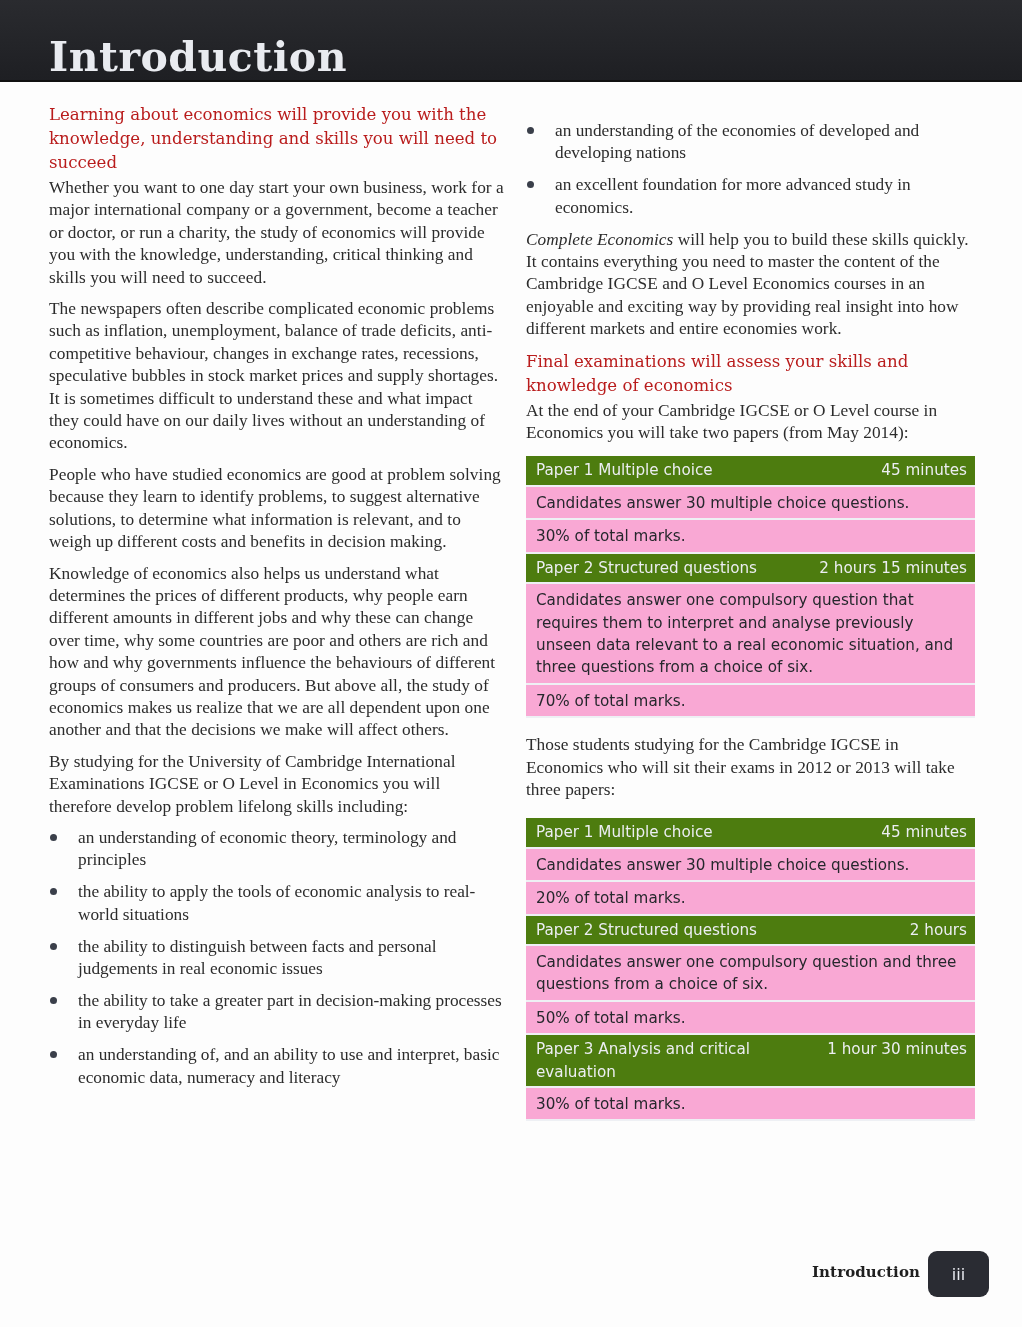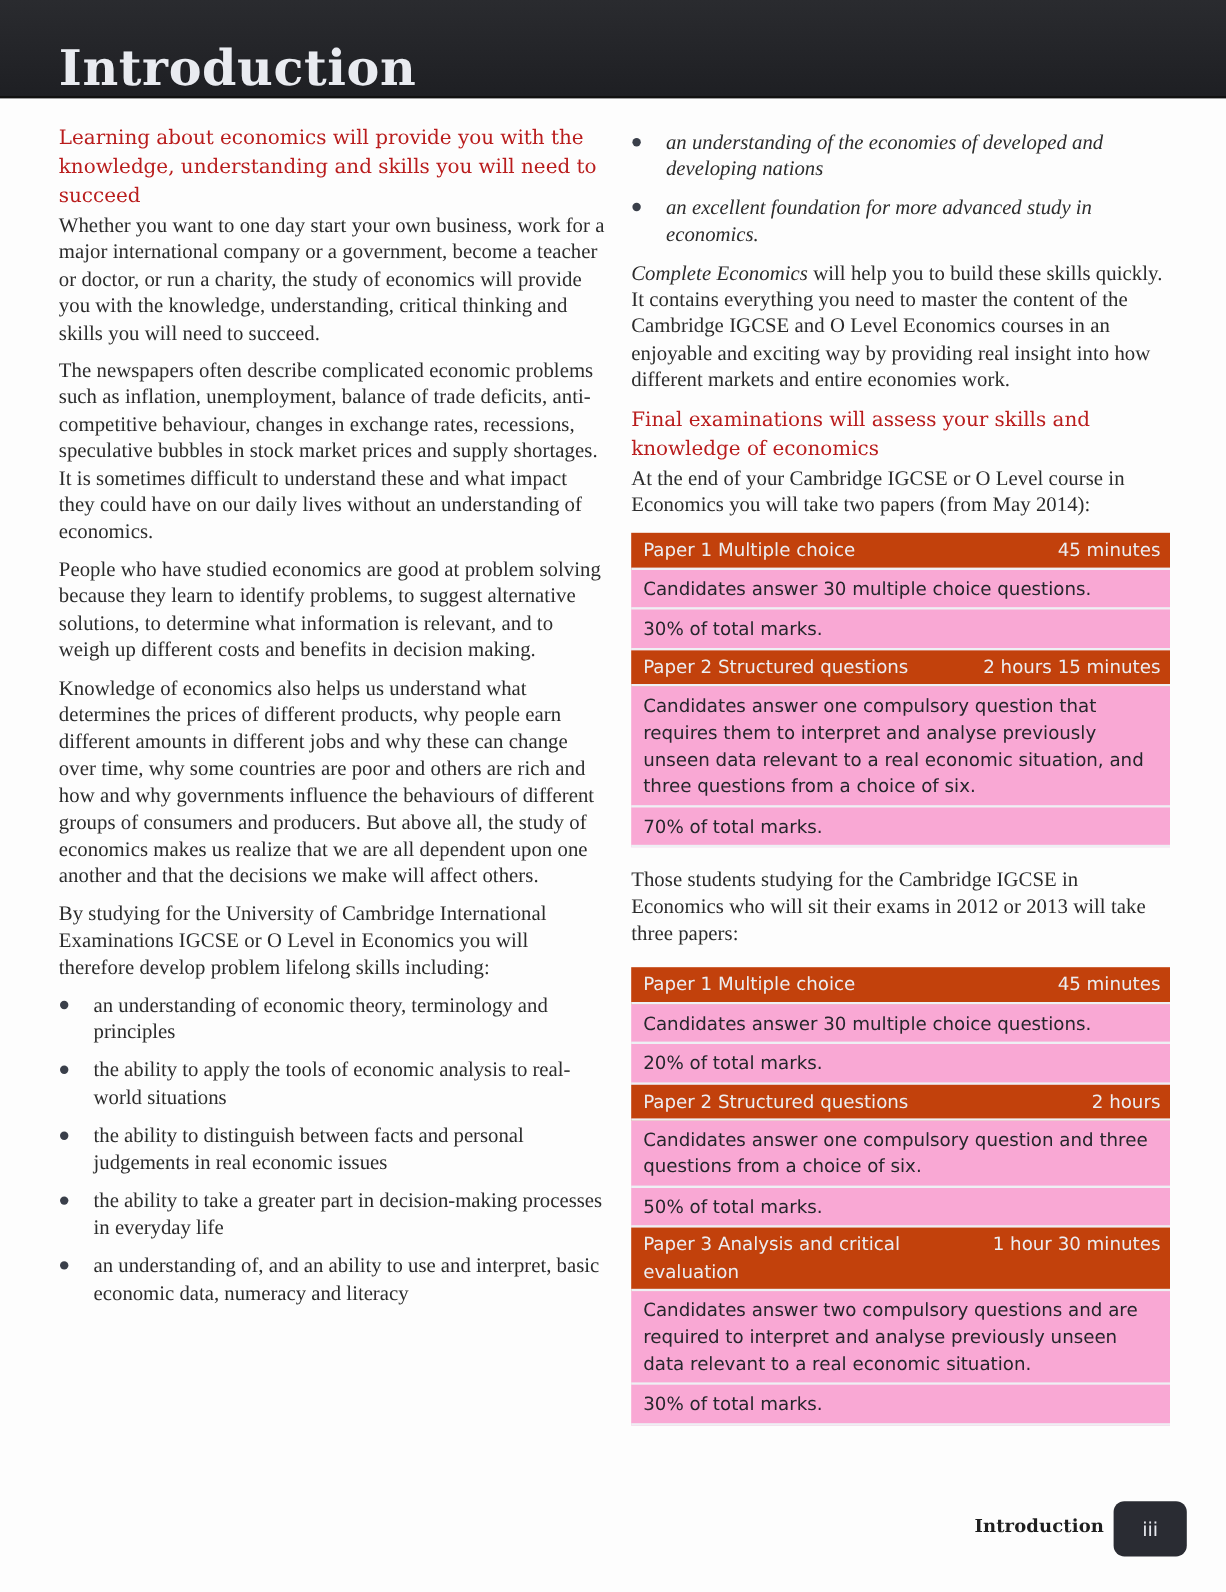--- a/index.html
+++ b/index.html
@@ -48,21 +48,21 @@
 
     
     .exam-table { width: 449px; margin-top: 12px; margin-bottom: 16px; }
     .exam-row {
       font-family: "DejaVu Sans", "Liberation Sans", sans-serif;
       font-size: 15.2px; line-height: 22.4px;
       padding: 5px 10px 4px 10px;
       border-bottom: 2px solid #eef0f4;
     }
     .exam-row.head {
-      background: #c2410c; color: #eceef2;
+      background: #4d7c0f; color: #eceef2;
       display: flex; justify-content: space-between; align-items: flex-start;
       padding: 3px 8px 3px 10px;
     }
     .exam-row.head .dur { white-space: nowrap; padding-left: 12px; }
     .exam-row.body { background: #f9a8d4; color: #25272c; }
     .exam-row.head .name { max-width: 250px; }
 
     .footer-label {
       position: absolute; left: 812px; top: 1263px;
       font-family: "DejaVu Serif", serif; font-weight: bold;
@@ -92,21 +92,21 @@
   <ul class="bullets">
     <li><span class="dot"></span><span>an understanding of economic theory, terminology and principles</span></li>
     <li><span class="dot"></span><span>the ability to apply the tools of economic analysis to real-world situations</span></li>
     <li><span class="dot"></span><span>the ability to distinguish between facts and personal judgements in real economic issues</span></li>
     <li><span class="dot"></span><span>the ability to take a greater part in decision-making processes in everyday life</span></li>
     <li><span class="dot"></span><span>an understanding of, and an ability to use and interpret, basic economic data, numeracy and literacy</span></li>
   </ul>
 </div>
 
 <div class="col col-right">
-  <ul class="bullets" style="margin-top:8px;font-style:italic;">
+  <ul class="bullets" style="margin-top:20px;">
     <li><span class="dot"></span><span>an understanding of the economies of developed and developing nations</span></li>
     <li><span class="dot"></span><span>an excellent foundation for more advanced study in economics.</span></li>
   </ul>
   <p class="body"><em>Complete Economics</em><span> will help you to build these skills quickly. It contains everything you need to master the content of the Cambridge IGCSE and O Level Economics courses in an enjoyable and exciting way by providing real insight into how different markets and entire economies work.</span></p>
   <h2 class="section-head">Final examinations will assess your skills and knowledge of economics</h2>
   <p class="body" style="margin-bottom:0;">At the end of your Cambridge IGCSE or O Level course in Economics you will take two papers (from May 2014):</p>
 
   <div class="exam-table">
     <div class="exam-row head">
       <span class="name">Paper 1 Multiple choice</span>
@@ -134,19 +134,18 @@
     <div class="exam-row head">
       <span class="name">Paper 2 Structured questions</span>
       <span class="dur">2 hours</span>
     </div>
     <div class="exam-row body">Candidates answer one compulsory question and three questions from a choice of six.</div>
     <div class="exam-row body">50% of total marks.</div>
     <div class="exam-row head">
       <span class="name">Paper 3 Analysis and critical evaluation</span>
       <span class="dur">1 hour 30 minutes</span>
     </div>
-    <div class="exam-row body">Candidates answer two compulsory questions and are required to interpret and analyse previously unseen data relevant to a real economic situation.</div>
     <div class="exam-row body">30% of total marks.</div>
   </div>
 </div>
 
 <div class="footer-label">Introduction</div>
 <div class="page-badge">iii</div>
 
 </body></html>

